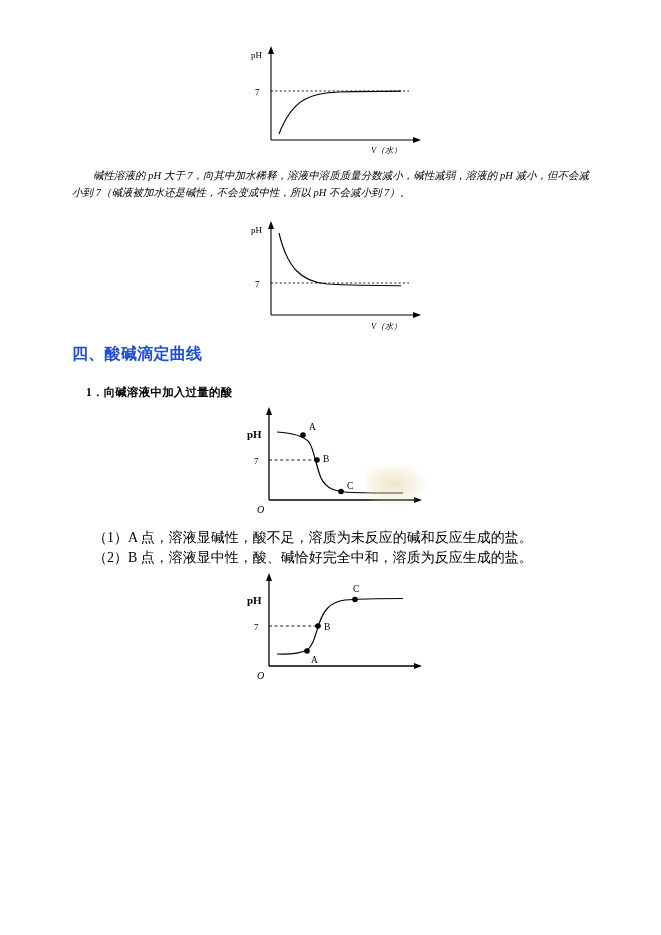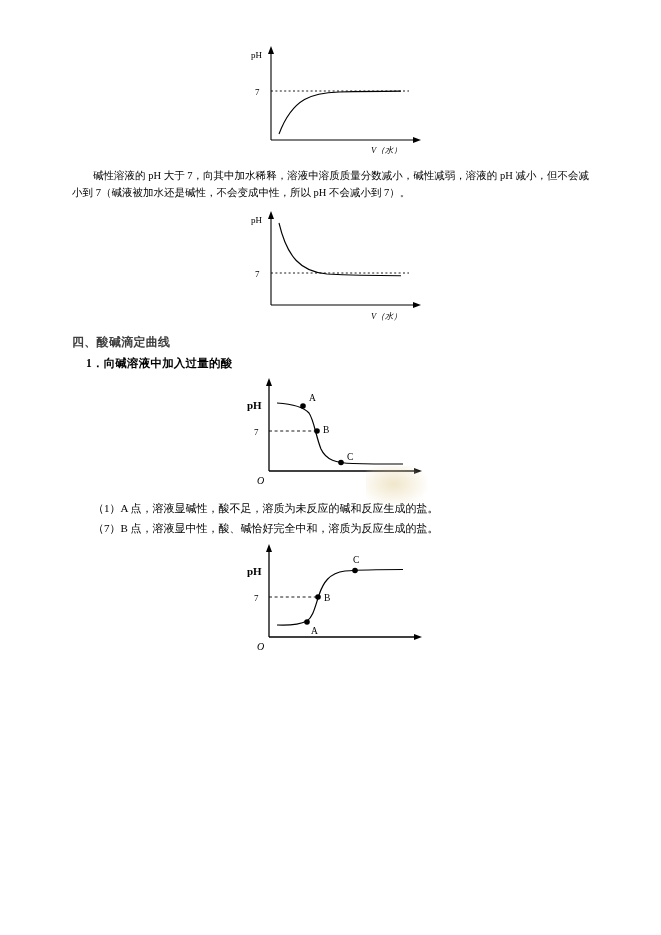--- a/index.html
+++ b/index.html
@@ -30,34 +30,35 @@
   }
   .heading-num {
     font-weight: bold;
     font-size: 11.5px;
     margin: 0 0 4px 0;
     padding-left: 14px;
     letter-spacing: 0.2px;
   }
   .heading-blue {
     font-weight: bold;
-    font-size: 12px;
-    color: #404040;
-    margin: 0 0 5px 0;
+    font-size: 16px;
+    color: #1d4ed8;
+    margin: 0 0 20px 0;
     letter-spacing: 0.3px;
   }
   .para {
     font-size: 10.5px;
     line-height: 17px;
-    margin: 0 0 8px 0;
+    margin: 0 0 18px 0;
     text-indent: 21px;
     text-align: justify;
+    font-style: italic;
   }
   .para-sub {
-    font-size: 11px;
+    font-size: 14px;
     line-height: 17px;
     margin: 0 0 3px 0;
     padding-left: 21px;
   }
   .chart-wrap {
     display: flex;
     justify-content: center;
     margin: 4px 0 6px 0;
   }
   .spacer-sm { height: 7px; }
@@ -141,21 +142,21 @@
         <text x="36" y="109" font-size="10" font-style="italic">O</text>
         <text x="88" y="26" font-size="9.5">A</text>
         <text x="102" y="58" font-size="9.5">B</text>
         <text x="126" y="85" font-size="9.5">C</text>
       </svg>
     </div>
 
     <div class="spacer-sm"></div>
 
     <div class="para-sub">（1）A 点，溶液显碱性，酸不足，溶质为未反应的碱和反应生成的盐。</div>
-    <div class="para-sub">（7）B 点，溶液显中性，酸、碱恰好完全中和，溶质为反应生成的盐。</div>
+    <div class="para-sub">（2）B 点，溶液显中性，酸、碱恰好完全中和，溶质为反应生成的盐。</div>
 
 
     <div class="chart-wrap">
       <svg width="220" height="112" viewBox="0 0 220 112">
         <line x1="48" y1="8" x2="48" y2="96" stroke="#000" stroke-width="1.3"></line>
         <polygon points="48,3 45,11 51,11" fill="#000"></polygon>
         <line x1="48" y1="96" x2="196" y2="96" stroke="#000" stroke-width="1.3"></line>
         <polygon points="201,96 193,93 193,99" fill="#000"></polygon>
 
         <line x1="48" y1="56" x2="96" y2="56" stroke="#000" stroke-width="0.9" stroke-dasharray="3,2.6"></line>

